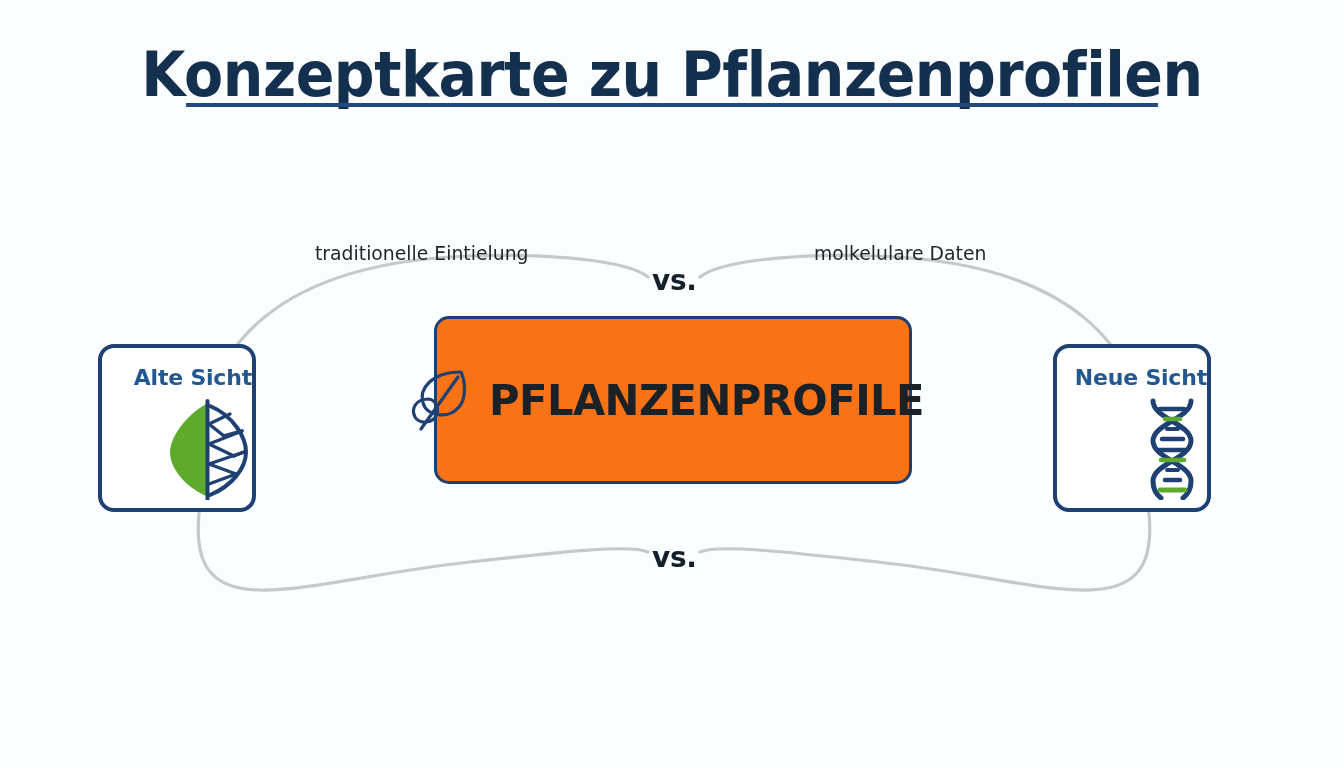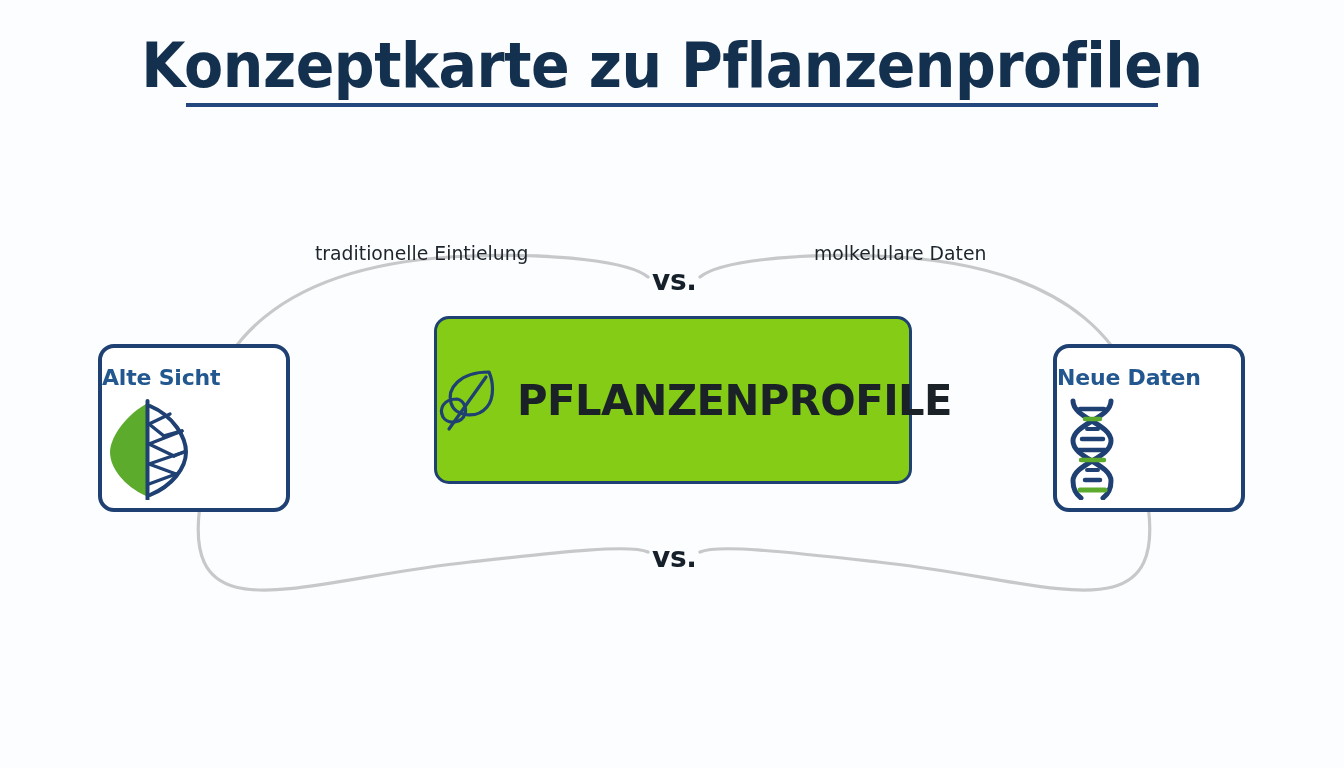--- a/index.html
+++ b/index.html
@@ -20,21 +20,21 @@
   .page {
     position: relative;
     width: 1344px;
     height: 768px;
   }
 
   
   .title-block {
     position: absolute;
     left: 0;
-    top: 33px;
+    top: 42px;
     width: 1344px;
     text-align: center;
   }
 
   .page-title {
     font-family: "DejaVu Sans", "Liberation Sans", sans-serif;
     font-size: 62px;
     font-weight: 700;
     color: #14304f;
     letter-spacing: -0.5px;
@@ -85,28 +85,28 @@
     white-space: nowrap;
     transform: scaleX(0.94);
     transform-origin: left center;
   }
   .caption-left  { left: 315px; top: 241px; }
   .caption-right { left: 814px; top: 241px; }
 
   
   .side-card {
     position: absolute;
-    width: 192px;
+    width: 158px;
     height: 168px;
     background: #ffffff;
     border: 4px solid #1f4072;
     border-radius: 16px;
     display: flex;
     flex-direction: column;
-    align-items: flex-start;
+    align-items: flex-end;
     z-index: 5;
   }
   .card-left  { left: 98px;  top: 344px; }
   .card-right { left: 1053px; top: 344px; }
 
   .card-title {
     margin-top: 17px;
     font-family: "DejaVu Sans", "Liberation Sans", sans-serif;
     font-size: 22px;
     font-weight: 700;
@@ -122,26 +122,26 @@
     justify-content: center;
   }
 
   
   .center-card {
     position: absolute;
     left: 434px;
     top: 316px;
     width: 478px;
     height: 168px;
-    background: #84cc16;
+    background: #f97316;
     border: 3px solid #1f4072;
     border-radius: 15px;
     display: flex;
     align-items: center;
-    justify-content: flex-start;
+    justify-content: center;
     gap: 18px;
     z-index: 5;
   }
 
   .center-label {
     font-family: "DejaVu Sans", "Liberation Sans", sans-serif;
     font-size: 43px;
     font-weight: 700;
     color: #1a2228;
     letter-spacing: -0.6px;
@@ -214,21 +214,21 @@
           <path d="M 47 66 L 74 76"></path>
           <path d="M 47 86 L 74 76"></path>
           <path d="M 62 38 L 80 33"></path>
           <path d="M 72 58 L 82 54"></path>
         </g>
       </svg>
     </div>
   </div>
 
   <div class="side-card card-right">
-    <div class="card-title">Neue Daten</div>
+    <div class="card-title">Neue Sicht</div>
     <div class="card-icon">
       <svg width="70" height="102" viewBox="0 0 70 102" aria-hidden="true">
 
         <path d="M 16 3
                  C 16 20, 54 26, 54 43
                  C 54 60, 16 66, 16 83
                  C 16 93, 20 97, 24 100" fill="none" stroke="#1f4072" stroke-width="5" stroke-linecap="round"></path>
 
         <path d="M 54 3
                  C 54 20, 16 26, 16 43

